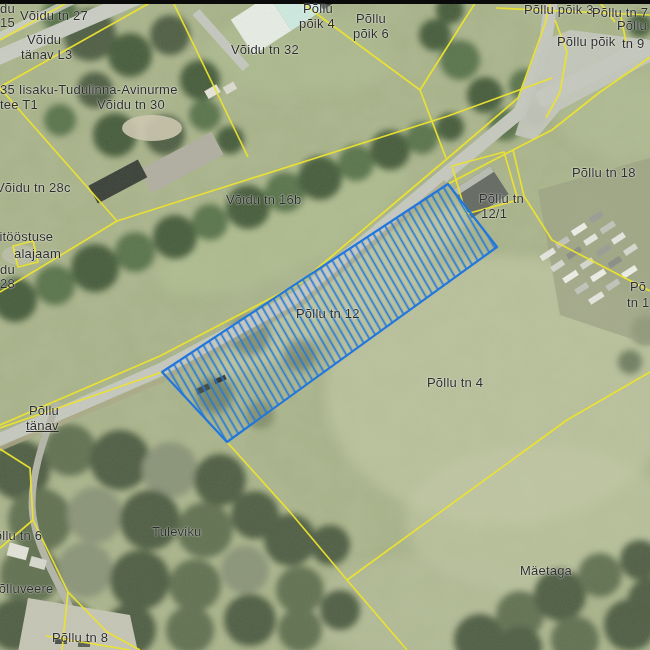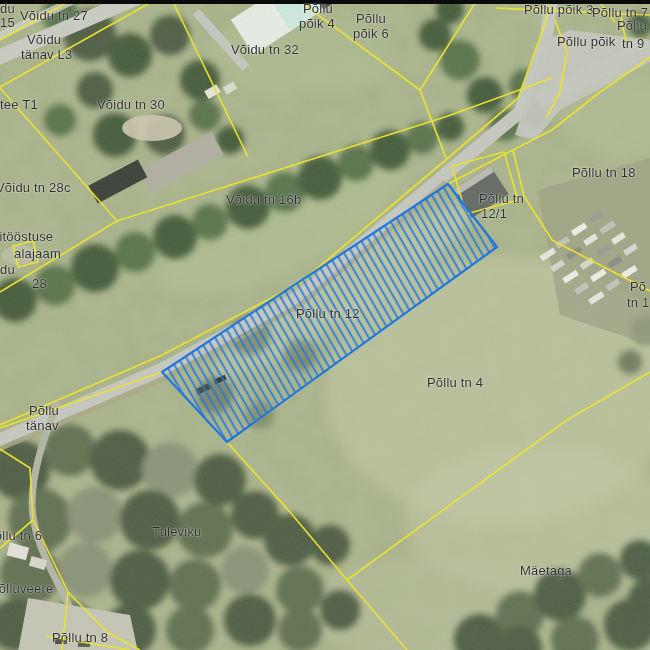--- a/index.html
+++ b/index.html
@@ -247,46 +247,47 @@
 
     <rect x="0" y="0" width="650" height="4" fill="#0a0a0a"></rect>
   </svg>
 
   <div id="labels-layer">
       <div class="map-label" style="left: 0px; top: 2px;">du</div>
       <div class="map-label" style="left: 0px; top: 16px;">15</div>
       <div class="map-label" style="left: 20px; top: 9px;">Võidu tn 27</div>
       <div class="map-label" style="left: 27px; top: 33px;">Võidu</div>
       <div class="map-label" style="left: 21px; top: 48px;">tänav L3</div>
+      <div class="map-label" style="left: 0px; top: 83px;">35 Iisaku-Tudulinna-Avinurme</div>
       <div class="map-label" style="left: 0px; top: 98px;">tee T1</div>
       <div class="map-label" style="left: 97px; top: 98px;">Võidu tn 30</div>
       <div class="map-label" style="left: 231px; top: 43px;">Võidu tn 32</div>
       <div class="map-label" style="left: 303px; top: 2px;">Põllu</div>
       <div class="map-label" style="left: 299px; top: 17px;">põik 4</div>
       <div class="map-label" style="left: 356px; top: 12px;">Põllu</div>
       <div class="map-label" style="left: 353px; top: 27px;">põik 6</div>
       <div class="map-label" style="left: 524px; top: 3px;">Põllu põik 3</div>
       <div class="map-label" style="left: 592px; top: 6px;">Põllu tn 7</div>
       <div class="map-label" style="left: 617px; top: 19px;">Põllu</div>
       <div class="map-label" style="left: 557px; top: 35px;">Põllu põik</div>
       <div class="map-label" style="left: 622px; top: 37px;">tn 9</div>
       <div class="map-label" style="left: -4px; top: 181px;">Võidu tn 28c</div>
       <div class="map-label" style="left: 226px; top: 193px;">Võidu tn 16b</div>
       <div class="map-label" style="left: -8px; top: 230px;">pitööstuse</div>
       <div class="map-label" style="left: 14px; top: 247px;">alajaam</div>
       <div class="map-label" style="left: 0px; top: 263px;">du</div>
-      <div class="map-label" style="left: 0px; top: 277px; padding-left: 32px;">28</div>
+      <div class="map-label" style="left: 0px; top: 277px;">28</div>
       <div class="map-label" style="left: 572px; top: 166px;">Põllu tn 18</div>
       <div class="map-label" style="left: 479px; top: 192px;">Põllu tn</div>
       <div class="map-label" style="left: 481px; top: 207px;">12/1</div>
       <div class="map-label" style="left: 296px; top: 307px;">Põllu tn 12</div>
       <div class="map-label" style="left: 427px; top: 376px;">Põllu tn 4</div>
       <div class="map-label" style="left: 630px; top: 280px;">Põ</div>
       <div class="map-label" style="left: 627px; top: 296px;">tn 1</div>
       <div class="map-label" style="left: 29px; top: 404px;">Põllu</div>
-      <div class="map-label" style="left: 26px; top: 419px;">tänav</div>
+      <div class="map-label" style="left: 26px; top: 419px; text-decoration: underline;">tänav</div>
       <div class="map-label" style="left: -14px; top: 529px;">Põllu tn 6</div>
       <div class="map-label" style="left: 152px; top: 525px;">Tuleviku</div>
       <div class="map-label" style="left: -10px; top: 582px;">Põlluveere</div>
       <div class="map-label" style="left: 520px; top: 564px;">Mäetaga</div>
       <div class="map-label" style="left: 52px; top: 631px;">Põllu tn 8</div>
     </div>
 </div>
 
 </body></html>

